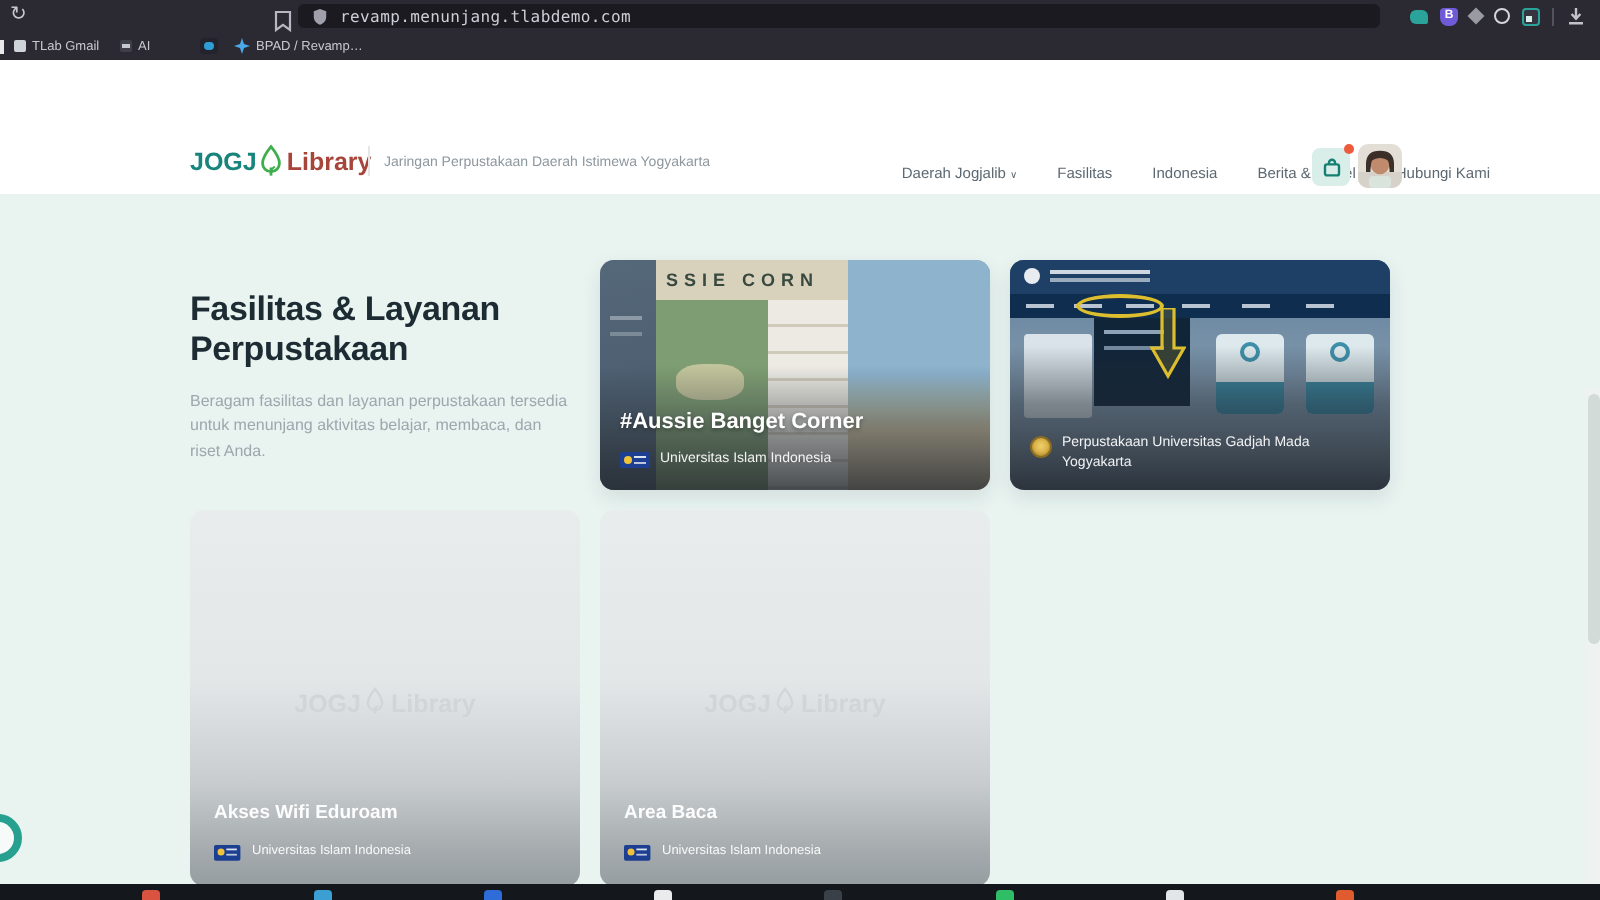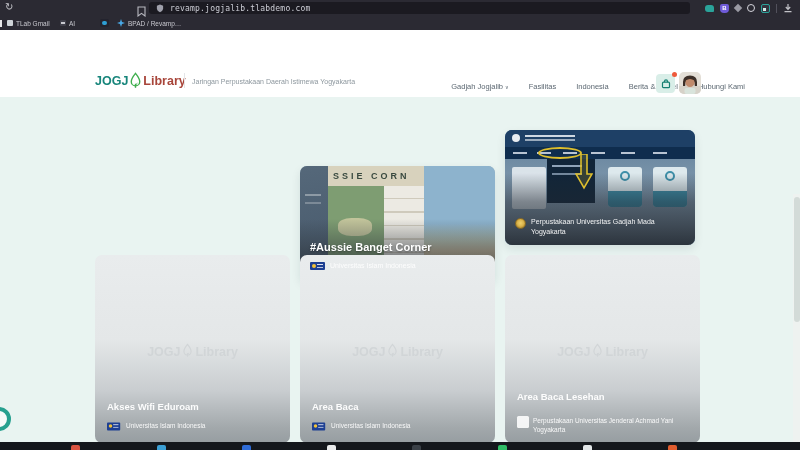--- a/index.html
+++ b/index.html
@@ -50,21 +50,21 @@
   .navitem { font-size:7.5px; color:#5c6872; cursor:pointer; white-space:nowrap; }
   .caret { font-size:5px; color:#5c6872; margin-left:2px; }
 
   
   #main { position:absolute; top:97px; left:0; width:800px; height:346px; background:#e9f4f1; }
   .sect-head { position:absolute; left:95px; top:48px; width:205px; }
   .sect-title { font-size:17px; font-weight:700; color:#1d2b33; line-height:1.2; letter-spacing:-.2px; }
   .sect-desc { margin-top:9px; width:190px; font-size:8px; color:#9ca7ae; line-height:1.55; }
 
   .card { position:absolute; border-radius:7px; overflow:hidden; box-shadow:0 4px 10px rgba(20,40,50,.10); cursor:pointer; }
-  .card-a { left:300px; top:33px; width:195px; height:115px; background:#8fa8b8;margin-top:36px; }
+  .card-a { left:300px; top:33px; width:195px; height:115px; background:#8fa8b8; }
   .card-b { left:505px; top:33px; width:190px; height:115px; background:#35597c; }
 
   
   .ca-left { position:absolute; left:0; top:0; width:28px; height:115px; background:linear-gradient(170deg,#55687a,#46586a); }
   .ca-left i { position:absolute; left:5px; top:28px; width:16px; height:2px; background:rgba(255,255,255,.35); box-shadow:0 8px 0 rgba(255,255,255,.25); }
   .ca-sign { position:absolute; left:28px; top:0; width:120px; height:20px; background:#d8d2bd; font-size:9px; font-weight:800; color:#39493f; letter-spacing:3px; line-height:20px; padding-left:5px; overflow:hidden; white-space:nowrap; }
   .ca-green { position:absolute; left:28px; top:20px; width:56px; height:95px; background:#7e9d72; }
   .ca-green i { position:absolute; left:10px; top:32px; width:34px; height:18px; background:#d9d2a9; border-radius:40%; opacity:.75; }
   .ca-shelf { position:absolute; left:84px; top:20px; width:40px; height:95px;
       background:repeating-linear-gradient(180deg,#eceae3 0 12px,#cfcabc 12px 13.5px), repeating-linear-gradient(90deg, rgba(207,202,188,.9) 0 1.5px, transparent 1.5px 13px); }
@@ -144,21 +144,21 @@
   <span class="reload">↻</span>
   <span class="bmflag">
     <svg width="9" height="11" viewBox="0 0 9 11">
         <path d="M1 1 h7 v9 L4.5 7.4 1 10 Z" fill="none" stroke="#b8b8c0" stroke-width="1.1"></path>
       </svg>
   </span>
   <div class="urlbar">
     <svg width="8" height="9" viewBox="0 0 9 10">
         <path d="M4.5 0.5 L8 1.8 V4.8 C8 7 6.5 8.5 4.5 9.3 C2.5 8.5 1 7 1 4.8 V1.8 Z" fill="#9fa0ab"></path>
       </svg>
-    <span class="urltext">revamp.jogjalib.tlabdemo.com</span>
+    <span class="urltext">revamp.menunjang.tlabdemo.com</span>
   </div>
   <div class="extrow">
     <span class="ext-teal"></span>
     <span class="ext-shield">B</span>
     <span class="ext-diamond"></span>
     <span class="ext-ghost"></span>
     <span class="ext-frame">
         <i></i>
       </span>
     <span class="ext-sep"></span>
@@ -209,29 +209,33 @@
       <rect y="14" width="22" height="8" fill="#d6d2c9"></rect>
       <path d="M4 10 Q4 3.4 11 3.4 Q18 3.4 18 10 V14 H15.8 Q15.8 7 11 7 Q6.2 7 6.2 14 H4 Z" fill="#3c2f28"></path>
       <circle cx="11" cy="10.5" r="4.6" fill="#c08a6c"></circle>
       <path d="M6.4 8.6 Q7.2 5.2 11 5.2 Q14.8 5.2 15.6 8.6 Q13 7 11 7 Q9 7 6.4 8.6 Z" fill="#3c2f28"></path>
       <rect x="5.5" y="16" width="11" height="6" rx="2" fill="#d9e4dc"></rect>
     </svg>
   </div>
 </div>
 
 <div id="navbar">
-  <span class="navitem"><span>Gadjah Jogjalib</span><span class="caret">∨</span></span>
+  <span class="navitem"><span>Daerah Jogjalib</span><span class="caret">∨</span></span>
   <span class="navitem">Fasilitas</span>
   <span class="navitem">Indonesia</span>
   <span class="navitem">Berita &amp; Artikel</span>
   <span class="navitem">Hubungi Kami</span>
 </div>
 
 <div id="main">
 
+  <div class="sect-head">
+    <div class="sect-title">Fasilitas &amp; Layanan Perpustakaan</div>
+    <div class="sect-desc">Beragam fasilitas dan layanan perpustakaan tersedia untuk menunjang aktivitas belajar, membaca, dan riset Anda.</div>
+  </div>
 
   <div class="card card-a">
     <div class="ca-left">
         <i></i>
       </div>
     <div class="ca-sign">SSIE CORN</div>
     <div class="ca-green">
         <i></i>
       </div>
     <div class="ca-shelf"></div>
@@ -314,34 +318,20 @@
     <div class="fc-title fc12-title">Area Baca</div>
     <div class="fc-org fc12-org">
       <span class="uii-logo uii-small">
           <i></i>
           <b></b>
         </span>
       <span class="fc-orgtext">Universitas Islam Indonesia</span>
     </div>
   </div>
 
-  <div class="fcard fc3">
-    <div class="watermark">
-      <span class="wm-text">JOGJ</span>
-      <svg class="wm-tree">
-          <use href="#tree"></use>
-        </svg>
-      <span class="wm-text">Library</span>
-    </div>
-    <div class="fc-title fc3-title">Area Baca Lesehan</div>
-    <div class="fc-org fc3-org">
-      <span class="unjani-logo"></span>
-      <span class="fc-orgtext fc3-orgtext">Perpustakaan Universitas Jenderal Achmad Yani Yogyakarta</span>
-    </div>
-  </div>
 
   <div class="sb-track">
     <span class="sb-thumb"></span>
   </div>
 </div>
 
 <div class="floatring"></div>
 
 <div id="taskbar">
   <span class="tb-ic" style="left:71px;  background:#d95340"></span>

